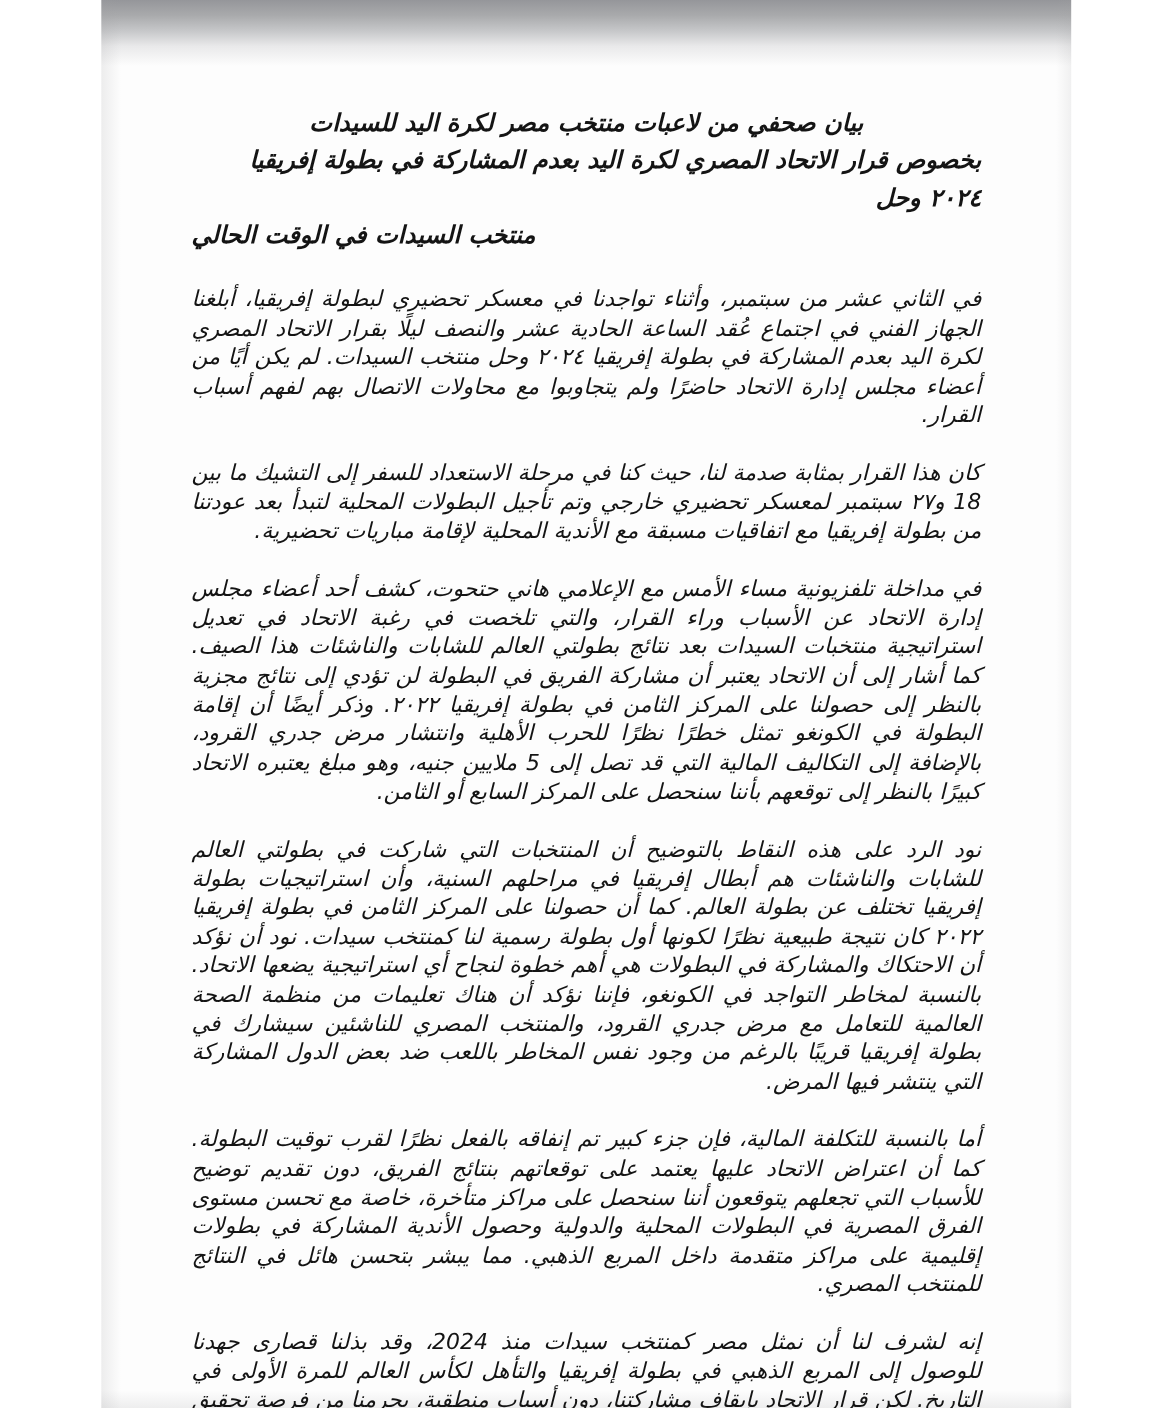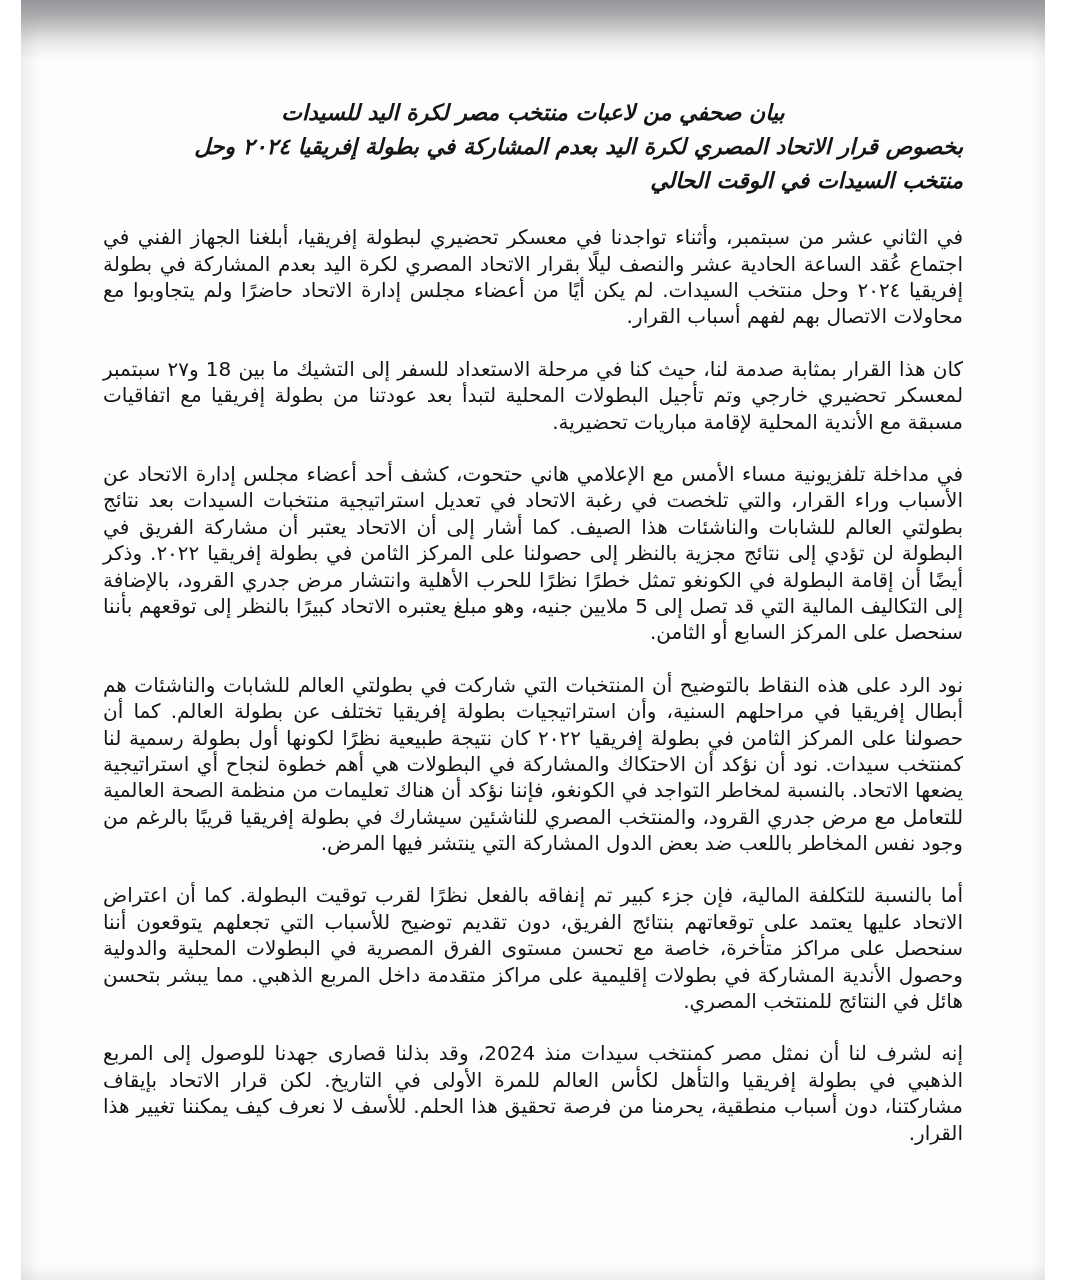--- a/index.html
+++ b/index.html
@@ -2,21 +2,21 @@
 <html lang="ar"><head>
 <meta charset="utf-8">
 <style>
   html, body {
     margin: 0;
     padding: 0;
     background: #ffffff;
   }
   .photo {
     position: relative;
-    width: 1024px;
+    width: 882px;
     height: 1280px;
     margin: 0 auto;
     overflow: hidden;
     background: #fdfdfd;
     font-family: "DejaVu Sans", sans-serif;
   }
   
   .scan-top-edge {
     position: absolute;
     top: 0; left: 0; right: 0;
@@ -49,27 +49,28 @@
   }
   .title-block {
     font-weight: bold;
     font-style: italic;
     font-size: 22px;
     line-height: 1.55;
     margin-bottom: 26px;
   }
   .title-line-1 { text-align: center; }
   .title-line-2 { }
-  .title-line-3 { text-align: right; }
+  .title-line-3 { text-align: left; }
   .body-paragraph {
     font-size: 20px;
     line-height: 1.32;
     text-align: justify;
     text-align-last: right;
     margin: 0 0 26px 0;
+    font-style: italic;
   }
 </style>
 </head>
 <body>
 
 <div class="photo">
   <div class="scan-top-edge"></div>
   <div class="scan-vignette"></div>
 
   <div class="doc">

